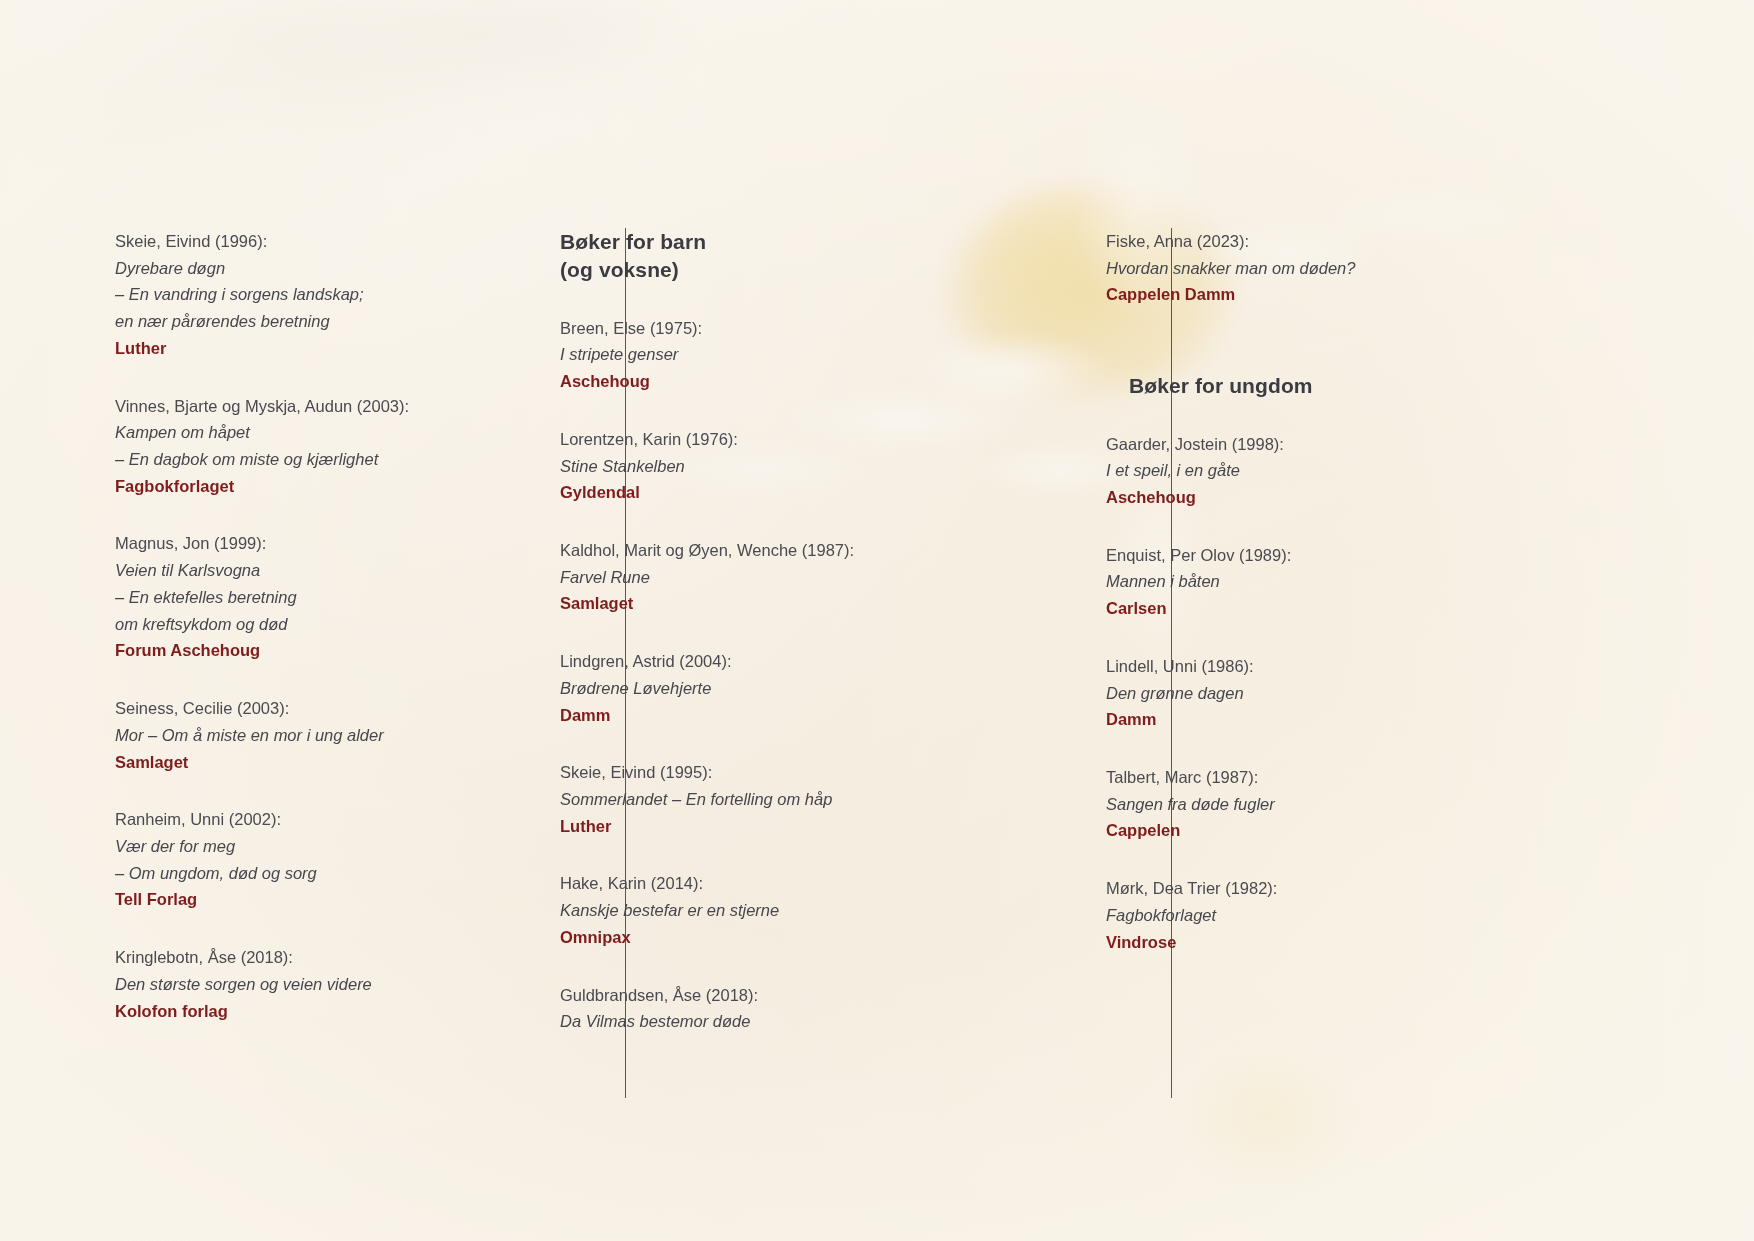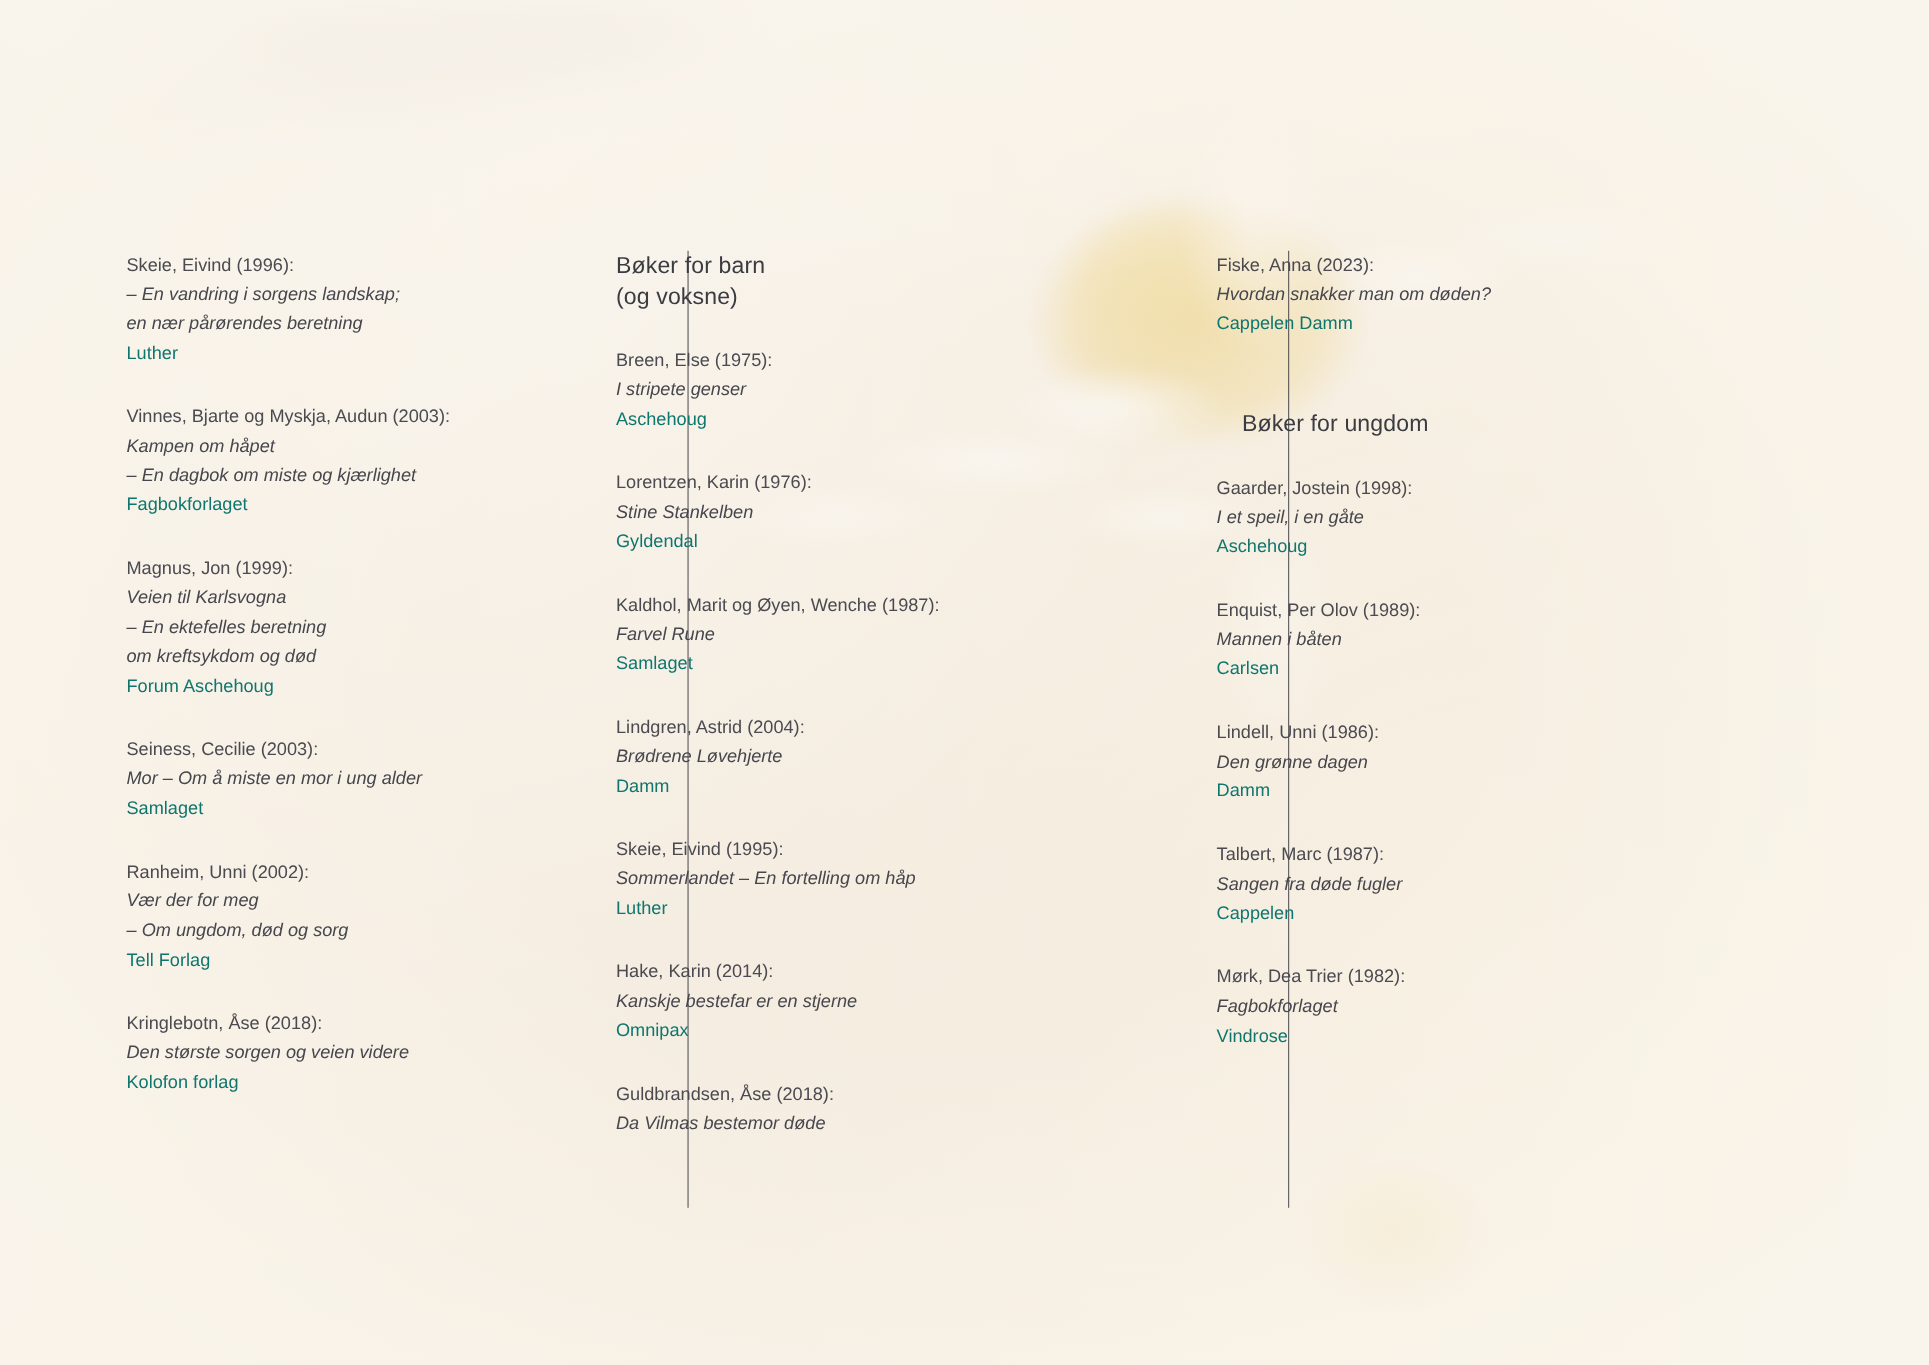--- a/index.html
+++ b/index.html
@@ -93,21 +93,21 @@
     width: 1px;
     height: 870px;
     background: #3b3b42;
     opacity: 0.85;
   }
   #rule-1 { left: 625px; }
   #rule-2 { left: 1171px; }
 
   .section-title {
     font-size: 21px;
-    font-weight: normal;
+    font-weight: bold;
     color: #3b3b42;
     line-height: 1.35;
     margin: 0 0 30px 0;
     letter-spacing: 0.1px;
   }
   .section-title.spaced-above { margin-top: 64px; margin-left: 23px; }
 
   .entry {
     margin: 0 0 31px 0;
   }
@@ -118,21 +118,22 @@
     white-space: nowrap;
   }
   .entry .line.title {
     font-style: italic;
     color: #46464d;
   }
   .entry .line.author {
     color: #4a4a50;
   }
   .entry .line.publisher {
-    color: #0f766e;
+    color: #7f1d1d;
+    font-weight: bold;
   }
 </style>
 </head>
 <body>
 
 <div class="bg-layer" id="bg-base"></div>
 <div class="bg-layer" id="bg-smudge-a"></div>
 <div class="bg-layer" id="bg-flower-disc"></div>
 <div class="bg-layer" id="bg-petals"></div>
 <div class="bg-layer" id="bg-wash"></div>
@@ -142,20 +143,21 @@
 
   <div class="rule" id="rule-1"></div>
   <div class="rule" id="rule-2"></div>
 
   <div class="columns">
 
     <div class="col col-1">
 
       <div class="entry">
         <div class="line author">Skeie, Eivind (1996):</div>
+        <div class="line title">Dyrebare døgn</div>
         <div class="line title">– En vandring i sorgens landskap;</div>
         <div class="line title">en nær pårørendes beretning</div>
         <div class="line publisher">Luther</div>
       </div>
 
       <div class="entry">
         <div class="line author">Vinnes, Bjarte og Myskja, Audun (2003):</div>
         <div class="line title">Kampen om håpet</div>
         <div class="line title">– En dagbok om miste og kjærlighet</div>
         <div class="line publisher">Fagbokforlaget</div>

